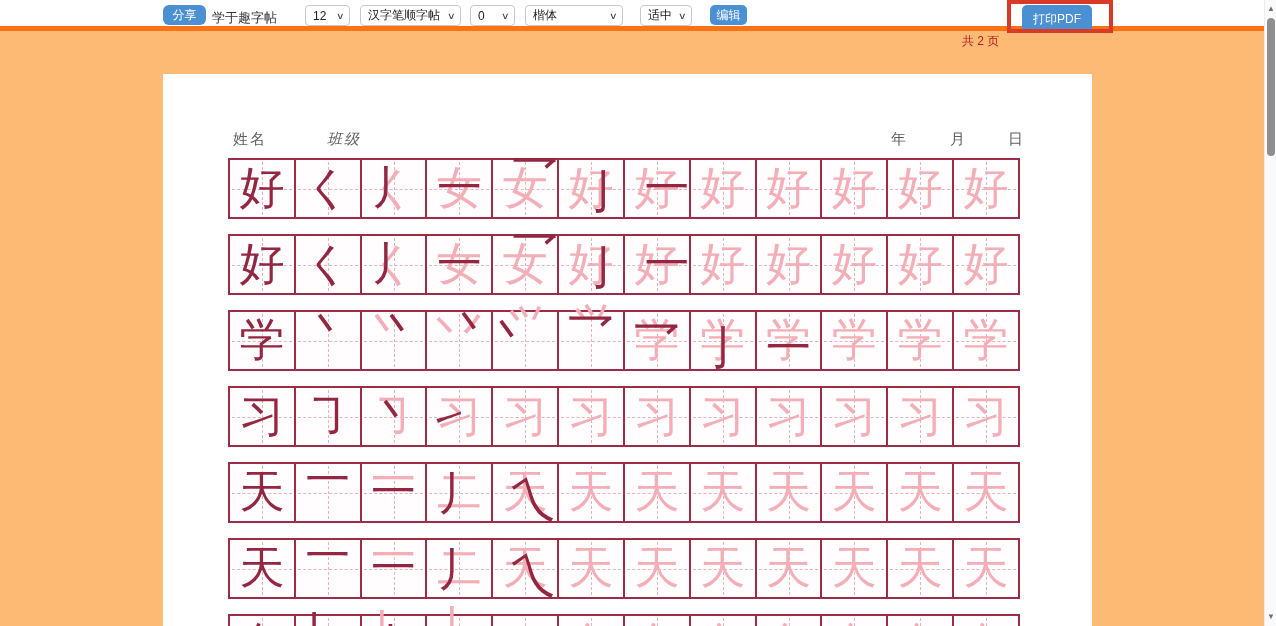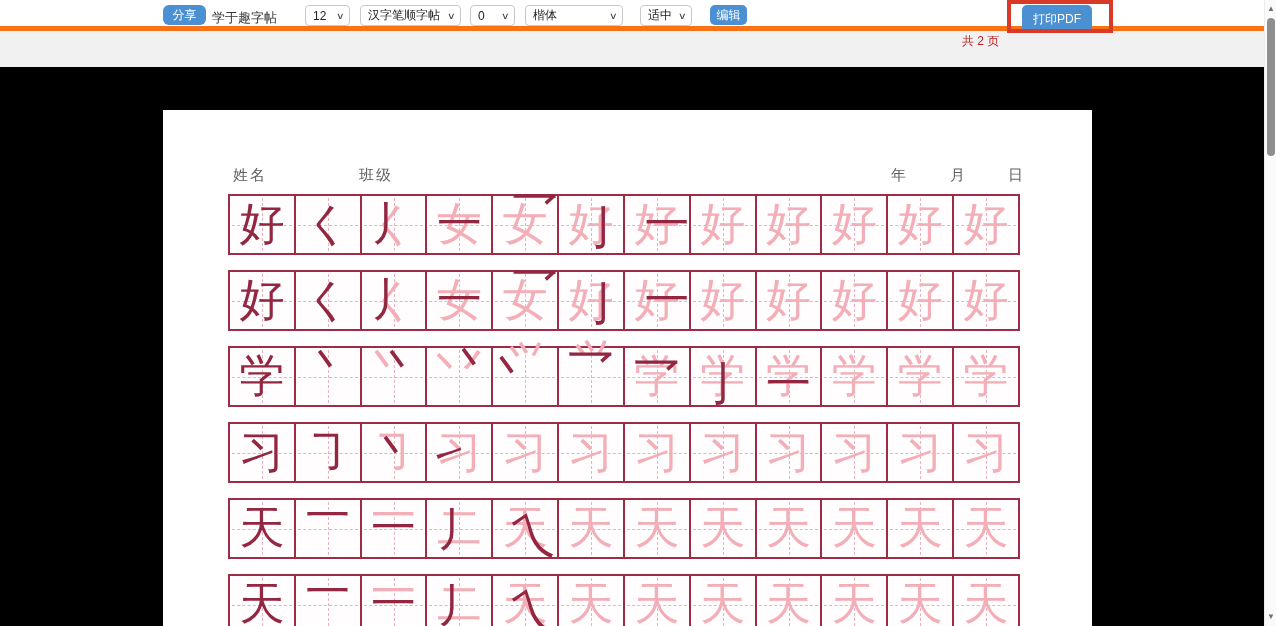--- a/index.html
+++ b/index.html
@@ -44,28 +44,28 @@
   .page-count{
     position:absolute; left:962px; top:9px; font-size:12px; color:#b91c1c;margin-top:24px;
   }
   .annotation{
     position:absolute; left:1007px; top:0; width:106px; height:33px;
     border:4px solid var(--annotation,#d93a28); z-index:7; pointer-events:none;
     background:transparent;
   }
 
   
-  .content{ position:absolute; top:31px; left:0; right:12px; bottom:0; background:#000000;margin-top:36px; }
+  .content{ position:absolute; top:31px; left:0; right:12px; bottom:0; background:#fdba74; }
   .page{
     position:absolute; left:163px; top:43px; width:929px; height:680px;
     background:#ffffff; z-index:1;
   }
   .sheet-label{ position:absolute; top:56px; font-size:15px; color:#5f5f5f; letter-spacing:2px; }
   .lbl-name { left:70px; }
-  .lbl-class{ left:196px; }
+  .lbl-class{ left:164px;font-style:italic; }
   .lbl-year { left:728px; }
   .lbl-month{ left:787px; }
   .lbl-day  { left:845px; }
 
   .grid{ position:absolute; left:65px; top:84px; width:792px; }
   .grid-row{
     display:flex; height:61px; width:792px;
     border:2px solid var(--grid,#9e2c47);
     margin-bottom:15px; background:#fffdfd;
   }

